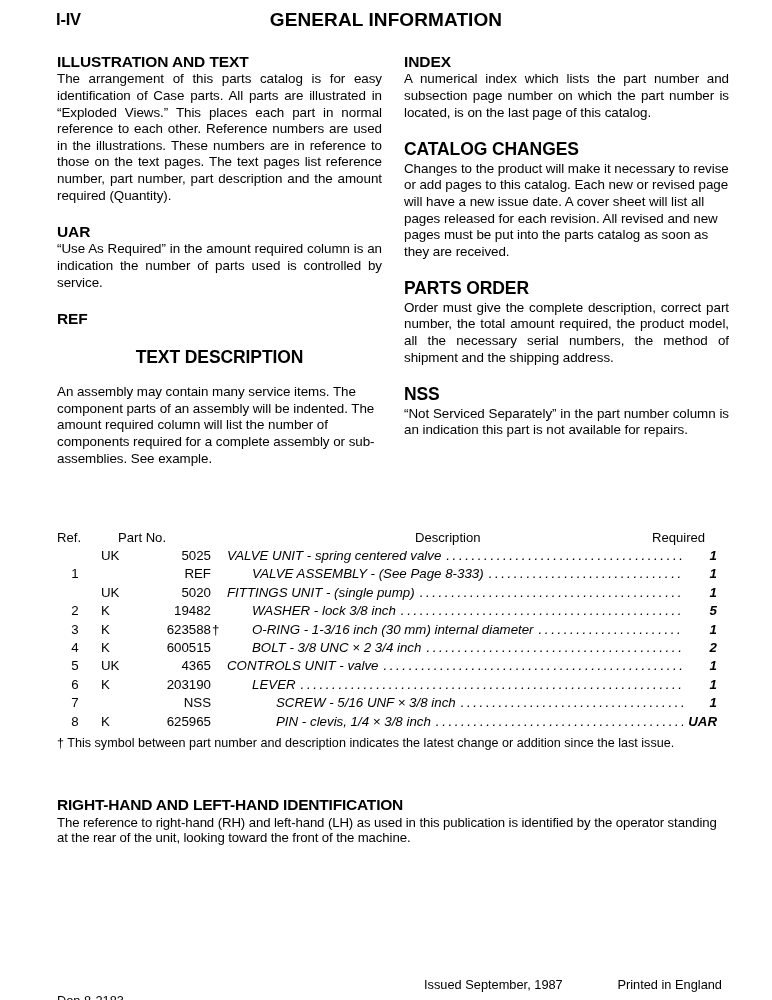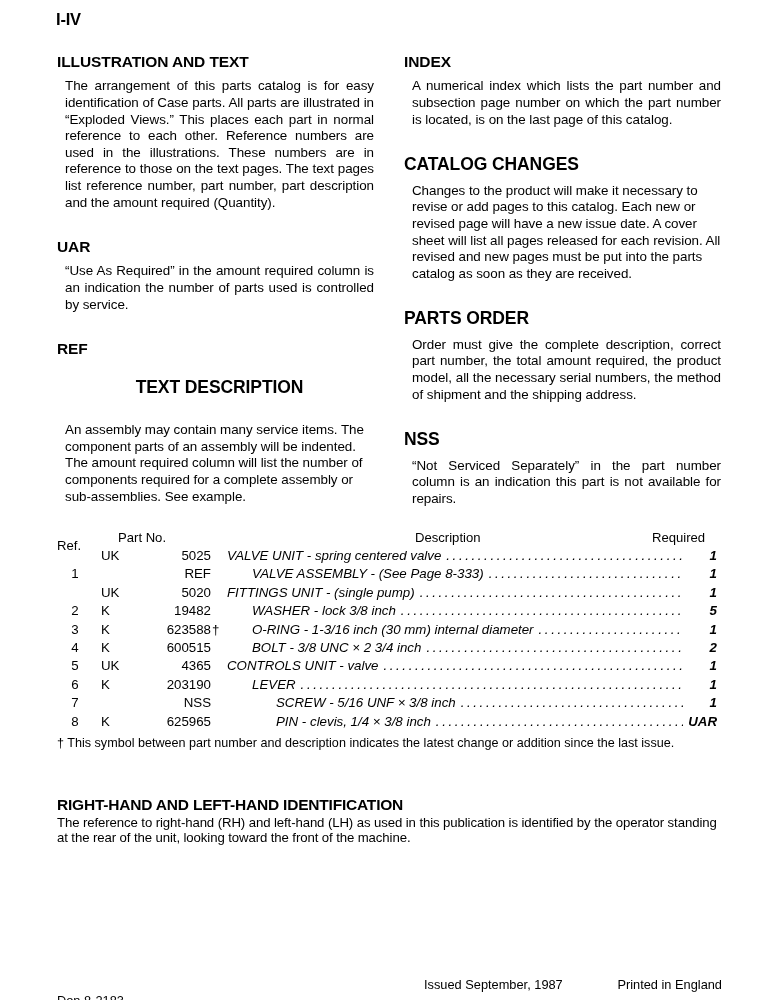--- a/index.html
+++ b/index.html
@@ -67,21 +67,21 @@
     letter-spacing: -0.1px;
     line-height: 1.12;
   }
   h2.sec.big {
     font-size: 17.5px;
   }
   h2.sec.centered {
     text-align: center;
   }
   p.body {
-    margin: 8px;
+    margin: 0;
     font-size: 13.4px;
     line-height: 16.6px;
     text-align: justify;
     letter-spacing: -0.05px;
   }
   p.body.ragged {
     text-align: left;
   }
   .gap-lg { height: 19px; }
   .gap-md { height: 16px; }
@@ -92,21 +92,21 @@
     left: 57px;
     top: 530px;
     width: 660px;
     font-size: 13.3px;
   }
   .pt-head {
     position: relative;
     height: 18px;
     font-size: 13.1px;
   }
-  .pt-head .h-ref   { position: absolute; left: 0px;   top: 0; margin-top: 8px; }
+  .pt-head .h-ref   { position: absolute; left: 0px;   top: 0; }
   .pt-head .h-part  { position: absolute; left: 61px;  top: 0; }
   .pt-head .h-desc  { position: absolute; left: 358px; top: 0; }
   .pt-head .h-req   { position: absolute; left: 595px; top: 0; }
 
   .pt-row {
     position: relative;
     height: 18.4px;
     white-space: nowrap;
   }
   .pt-ref {
@@ -209,20 +209,21 @@
   .page-foot .f-mid    { position: absolute; left: 352px; top: 0; margin-left: 15px; }
   .page-foot .f-right  { position: absolute; right: 0;   top: 0; }
 </style>
 </head>
 <body>
 
 <div class="page">
 
   <div class="page-head">
     <div class="folio">I-IV</div>
+    <div class="head-title">GENERAL INFORMATION</div>
   </div>
 
   <div class="col col-left">
 
     <h2 class="sec">ILLUSTRATION AND TEXT</h2>
     <p class="body">The arrangement of this parts catalog is for easy identification of Case parts. All parts are illustrated in “Exploded Views.” This places each part in normal reference to each other. Reference numbers are used in the illustrations. These numbers are in reference to those on the text pages. The text pages list reference number, part number, part description and the amount required (Quantity).</p>
 
     <div class="gap-lg"></div>
 
     <h2 class="sec">UAR</h2>

